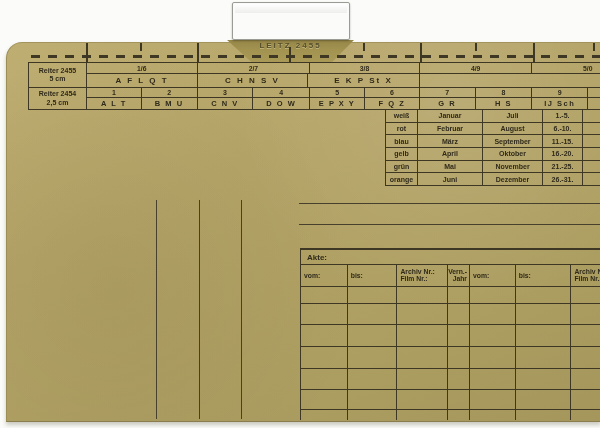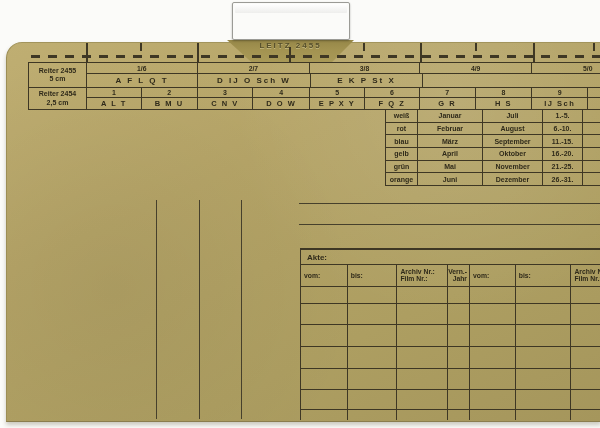--- a/index.html
+++ b/index.html
@@ -110,21 +110,21 @@
   <div class="icontent">
     <div class="irow" style="height:11px">
       <div class="cell fr" style="width:111px">1/6</div>
       <div class="cell fr" style="width:113px">2/7</div>
       <div class="cell fr" style="width:110px">3/8</div>
       <div class="cell fr" style="width:113px">4/9</div>
       <div class="cell fr" style="width:112px">5/0</div>
     </div>
     <div class="irow" style="height:14px">
       <div class="cell lt" style="width:111px">A F L Q T</div>
-      <div class="cell lt" style="width:113px">D IJ O Sch W</div>
+      <div class="cell lt" style="width:110px">C H N S V</div>
       <div class="cell lt" style="width:112px">E K P St X</div>
     </div>
     <div class="irow" style="height:10px">
       <div class="cell num" style="width:55px">1</div>
       <div class="cell num" style="width:56px">2</div>
       <div class="cell num" style="width:56px">3</div>
       <div class="cell num" style="width:57px">4</div>
       <div class="cell num" style="width:55px">5</div>
       <div class="cell num" style="width:55px">6</div>
       <div class="cell num" style="width:56px">7</div>

